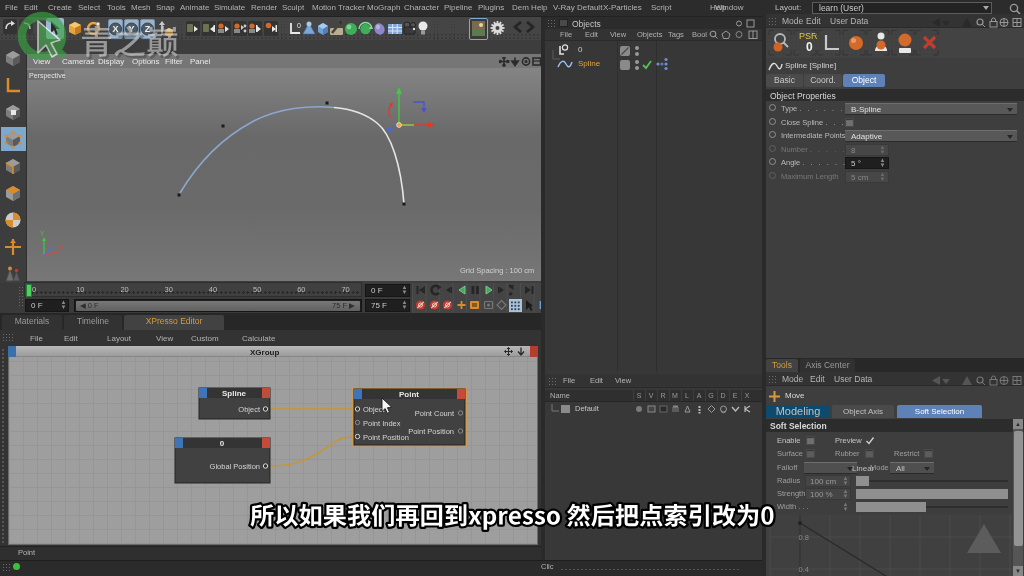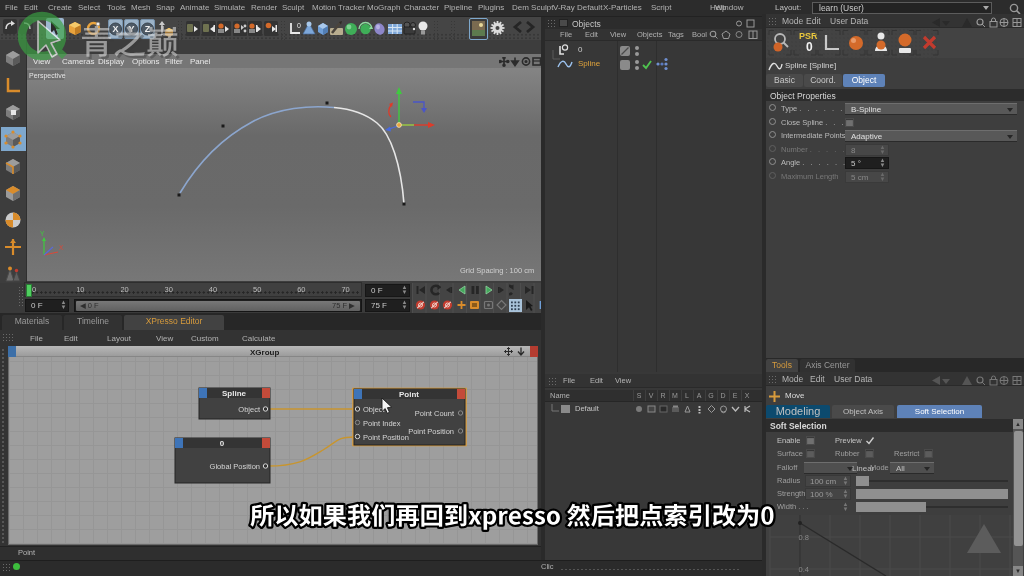--- a/index.html
+++ b/index.html
@@ -32,21 +32,21 @@
 <div class="t" style="left:156px;top:4px;">Snap</div>
 <div class="t" style="left:180px;top:4px;">Animate</div>
 <div class="t" style="left:214px;top:4px;">Simulate</div>
 <div class="t" style="left:251px;top:4px;">Render</div>
 <div class="t" style="left:282px;top:4px;">Sculpt</div>
 <div class="t" style="left:312px;top:4px;">Motion Tracker</div>
 <div class="t" style="left:367px;top:4px;">MoGraph</div>
 <div class="t" style="left:404px;top:4px;">Character</div>
 <div class="t" style="left:444px;top:4px;">Pipeline</div>
 <div class="t" style="left:478px;top:4px;">Plugins</div>
-<div class="t" style="left:512px;top:4px;">Dem Sculpt</div>
+<div class="t" style="left:512px;top:4px;">Dem Help</div>
 <div class="t" style="left:553px;top:4px;">V-Ray Default</div>
 <div class="t" style="left:603px;top:4px;">X-Particles</div>
 <div class="t" style="left:651px;top:4px;text-align:center;">Script</div>
 <div class="t" style="left:715px;top:4px;">Window</div>
 <div class="t" style="left:710px;top:4px;">Help</div>
 <div class="t" style="left:775px;top:4px;color:#c0c0c0;">Layout:</div>
 <div class="a" style="left:812px;top:2px;width:180px;height:12px;background:#232323;border:1px solid #5c5c5c;"></div>
 <div class="t" style="left:819px;top:4px;color:#cccccc;font-size:8.5px;">learn (User)</div>
 <div class="a" style="left:983px;top:6px;width:0;height:0;border-left:3.5px solid transparent;border-right:3.5px solid transparent;border-top:4px solid #aaa;"></div>
 <svg class="a" style="left:1008px;top:2px;" width="14" height="14">
@@ -633,21 +633,21 @@
       <rect x="85" y="1.5" width="8" height="8" fill="none" stroke="#999"></rect>
       <path d="M85,5.5 H93 M89,1.5 V9.5" stroke="#999"></path>
     </svg>
 <div class="a" style="left:766px;top:28px;width:258px;height:30px;background:#434343;"></div>
 <div class="a" style="left:766px;top:28px;width:172px;height:30px;background-image:radial-gradient(circle,#3a3a3a 22%,transparent 26%);background-size:4px 4px;"></div>
 <svg class="a" style="left:770px;top:31px;" width="24" height="24">
       <circle cx="10" cy="8" r="5" fill="none" stroke="#b8b8b8" stroke-width="1.8"></circle>
       <line x1="13.5" y1="11.5" x2="18" y2="16" stroke="#b8b8b8" stroke-width="2"></line>
       <circle cx="8" cy="16" r="4.5" fill="#d06428"></circle>
     </svg>
-<div class="a" style="left:799px;top:31px;font-size:9px;font-weight:bold;color:#e8c63d;position:absolute;">PSR</div>
+<div class="a" style="left:799px;top:31px;font-size:9px;font-weight:normal;color:#e8c63d;position:absolute;">PSR</div>
 <div class="a" style="left:806px;top:40px;font-size:12px;font-weight:bold;color:#f2f2f2;position:absolute;">0</div>
 <svg class="a" style="left:822px;top:33px;" width="20" height="20">
       <path d="M4,2 V16 H17" stroke="#c9c9c9" stroke-width="2.2" fill="none"></path>
     </svg>
 <svg class="a" style="left:845px;top:32px;" width="22" height="22">
       <circle cx="11" cy="11" r="7" fill="#d46a2a"></circle>
       <circle cx="8.5" cy="8.5" r="2.5" fill="#e89a6a"></circle>
     </svg>
 <svg class="a" style="left:870px;top:31px;" width="22" height="24">
       <circle cx="11" cy="5" r="3.5" fill="#e8e8e8"></circle>

